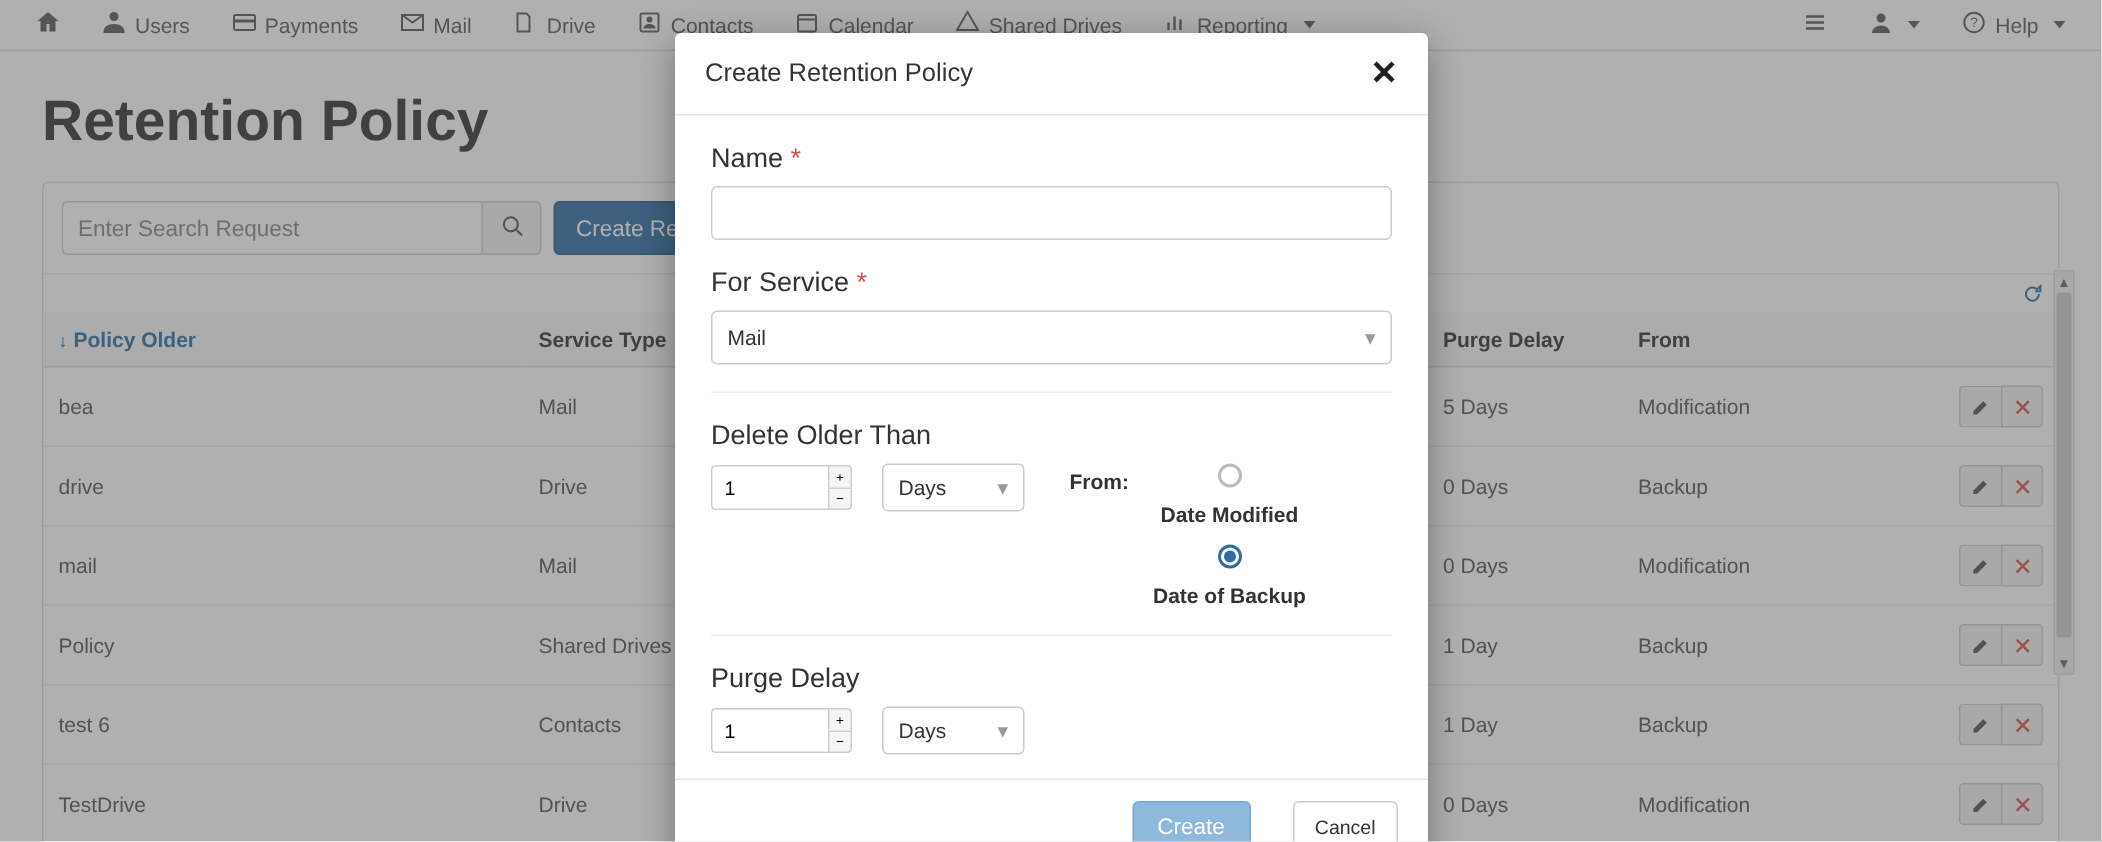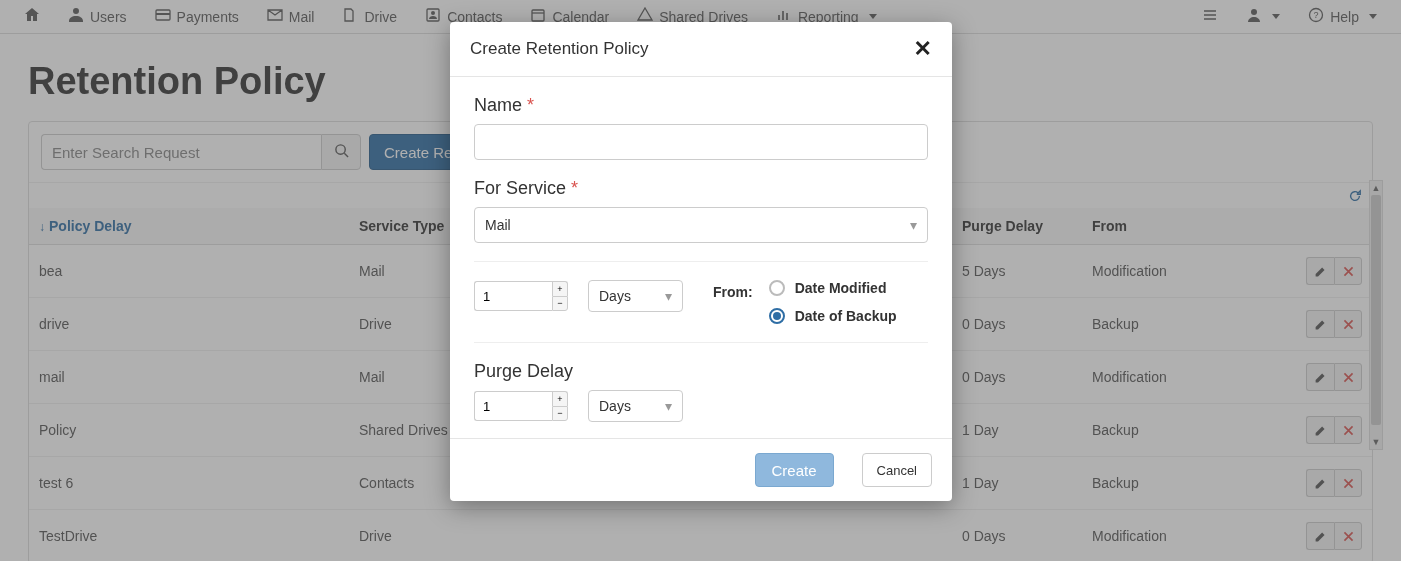--- a/index.html
+++ b/index.html
@@ -67,21 +67,21 @@
   .numinput{ width:78px; height:30px; border:1px solid #ccc; border-right:none; border-radius:3px 0 0 3px; padding:0 8px; font-size:13px;}
   .spin { display:flex; flex-direction:column;}
   .spin button{ width:16px; height:15px; border:1px solid #ccc; background:#f5f5f5; font-size:9px; line-height:1; cursor:pointer; padding:0;}
   .spin button:first-child{border-bottom:none; border-radius:0 3px 0 0;}
   .spin button:last-child{border-radius:0 0 3px 0;}
   .smselect{ width:95px; height:32px; border:1px solid #ccc; border-radius:4px; background:#fff; display:flex;align-items:center;justify-content:space-between; padding:0 10px; font-size:14px; cursor:pointer; margin-left:20px;}
   
   .radiocol { display:flex; gap:16px; align-items:flex-start;font-weight:bold;}
   .radiocol .rlab{ color:#333; padding-top:4px;}
   .radios { display:flex; flex-direction:column; gap:12px;}
-  .radio { display:flex; align-items:center; gap:10px; cursor:pointer;}
+  .radio { display:flex; align-items:center; gap:10px; cursor:pointer;flex-direction:column;}
   .rcircle { width:16px;height:16px; border:2px solid #bbb; border-radius:50%; display:flex;align-items:center;justify-content:center;}
   .rcircle.sel { border-color:#2f6ea5;}
   .rcircle.sel .dot{ width:8px;height:8px;background:#2f6ea5;border-radius:50%;}
   
   .modal-foot { border-top:1px solid #e5e5e5; padding:14px 20px; display:flex; justify-content:flex-end; gap:28px;}
   .btn-create{ height:34px; padding:0 16px; background:#8fb8dd; color:#fff; border:1px solid #7aa8d0; border-radius:4px; cursor:pointer; font-size:15px;}
   .btn-cancel{ height:34px; padding:0 14px; background:#fff; border:1px solid #ccc; border-radius:4px; cursor:pointer; font-size:13px; color:#333;}
 </style>
 </head>
 <body>
@@ -194,21 +194,21 @@
     <table class="grid">
       <colgroup>
           <col style="width:320px">
           <col>
           <col style="width:130px">
           <col style="width:200px">
           <col style="width:90px">
         </colgroup>
       <thead>
         <tr>
-          <th class="sortcol"><span class="sort-arrow">↓</span><span>Policy Delay</span></th>
+          <th class="sortcol"><span class="sort-arrow">↓</span><span>Policy Older</span></th>
           <th>Service Type</th>
           <th>Purge Delay</th>
           <th>From</th>
           <th></th>
         </tr>
       </thead>
       <tbody id="tbody">
           <tr>
             <td>bea</td>
             <td>Mail</td>
@@ -354,20 +354,21 @@
       <input class="finput" value="" style="">
     </div>
     <div class="fgroup">
       <label class="flabel"><span>For Service</span> <span class="req">*</span></label>
       <div class="fselect">
         <span>Mail</span>
         <span class="sel-caret">▾</span>
       </div>
     </div>
     <hr class="div">
+    <label class="flabel">Delete Older Than</label>
     <div class="drow" style="margin-bottom:18px;">
       <div style="display:flex;align-items:center;">
         <div class="numwrap">
           <input class="numinput" value="1" style="">
           <div class="spin">
             <button>+</button>
             <button>−</button>
           </div>
         </div>
         <div class="smselect">

